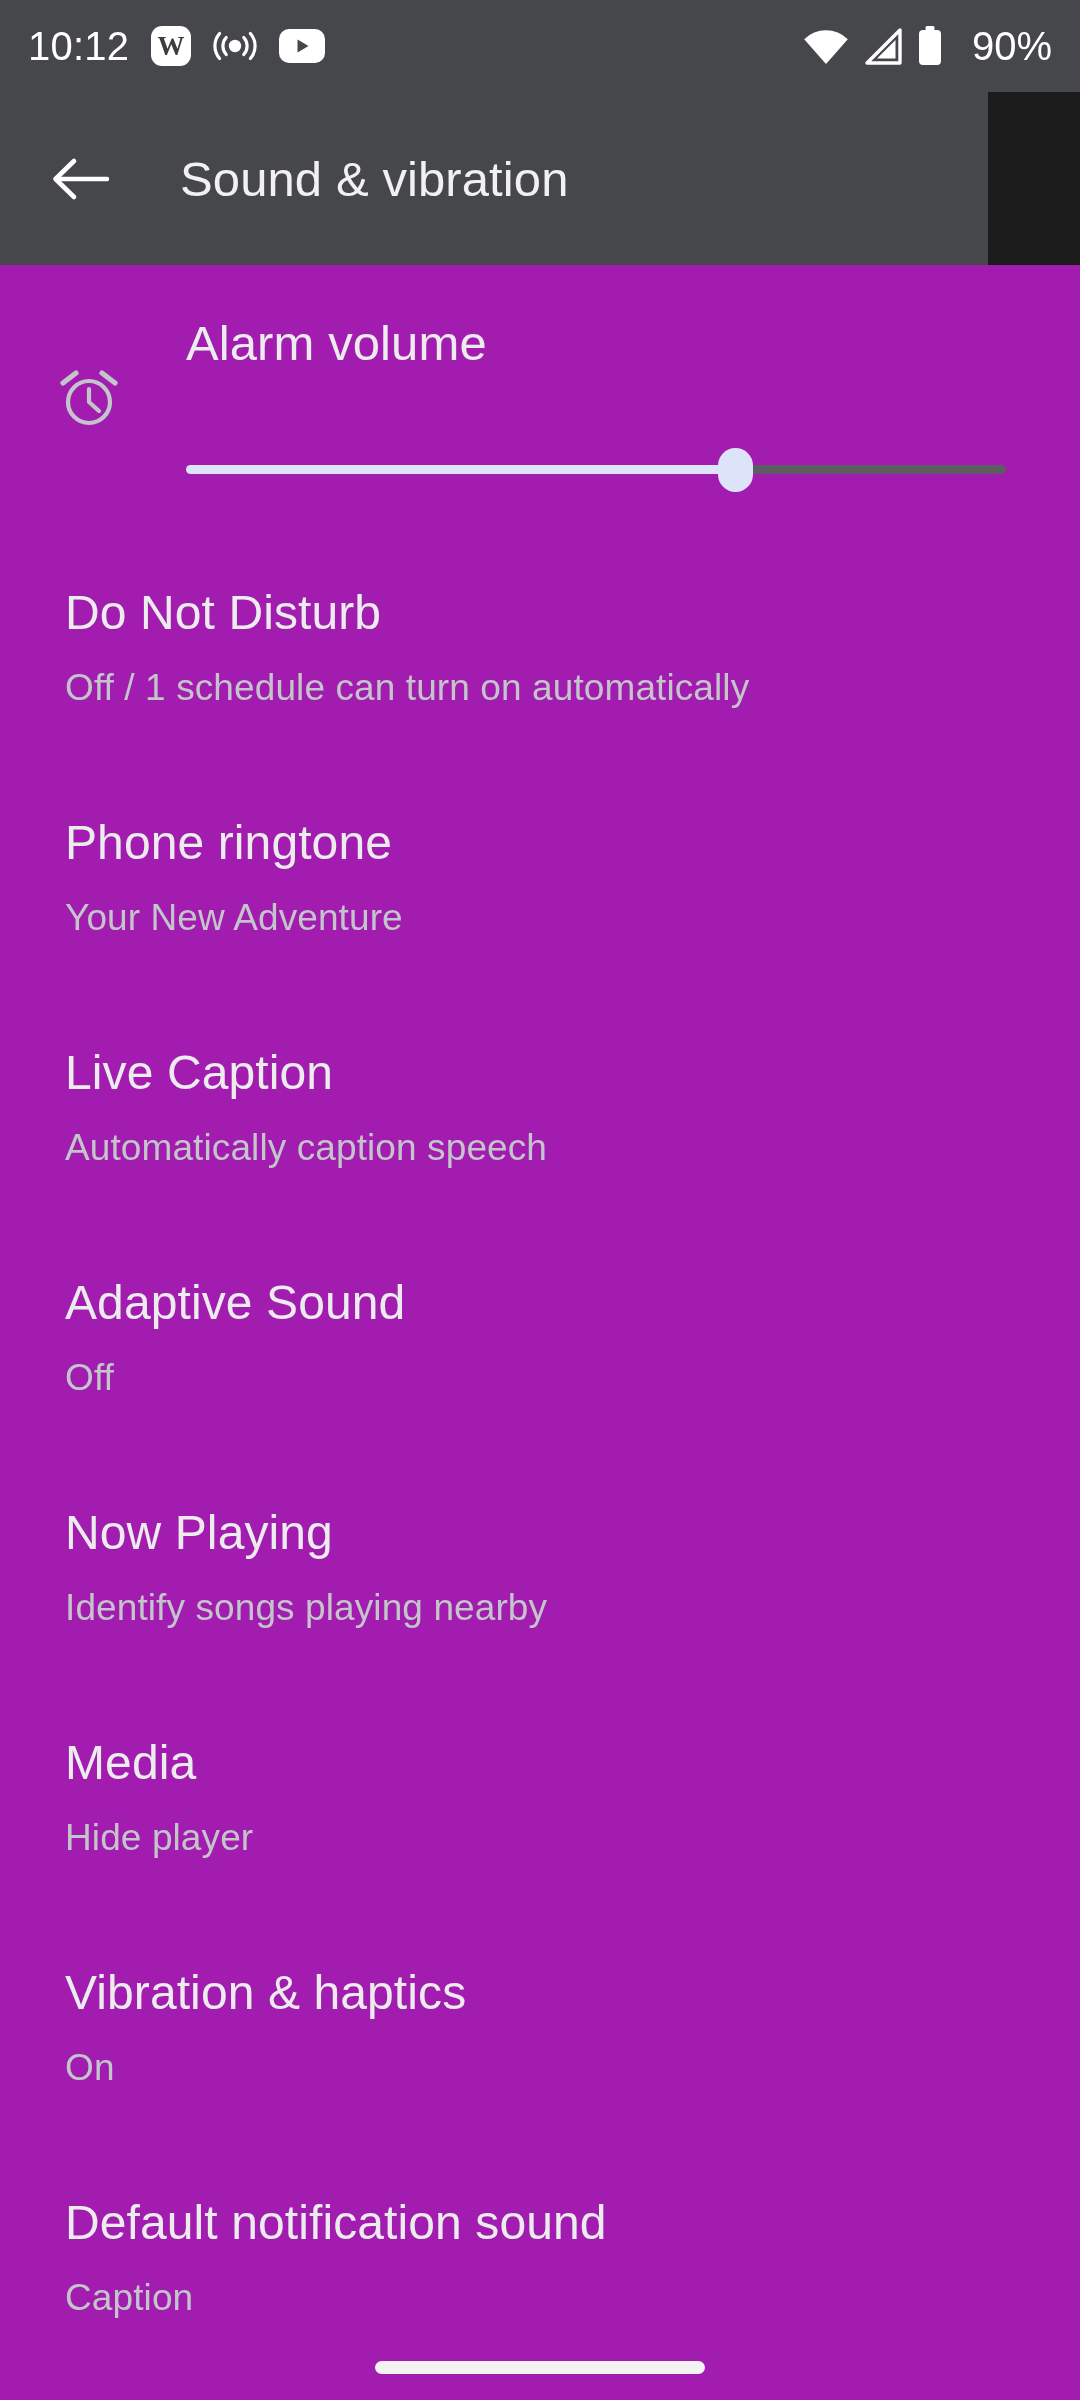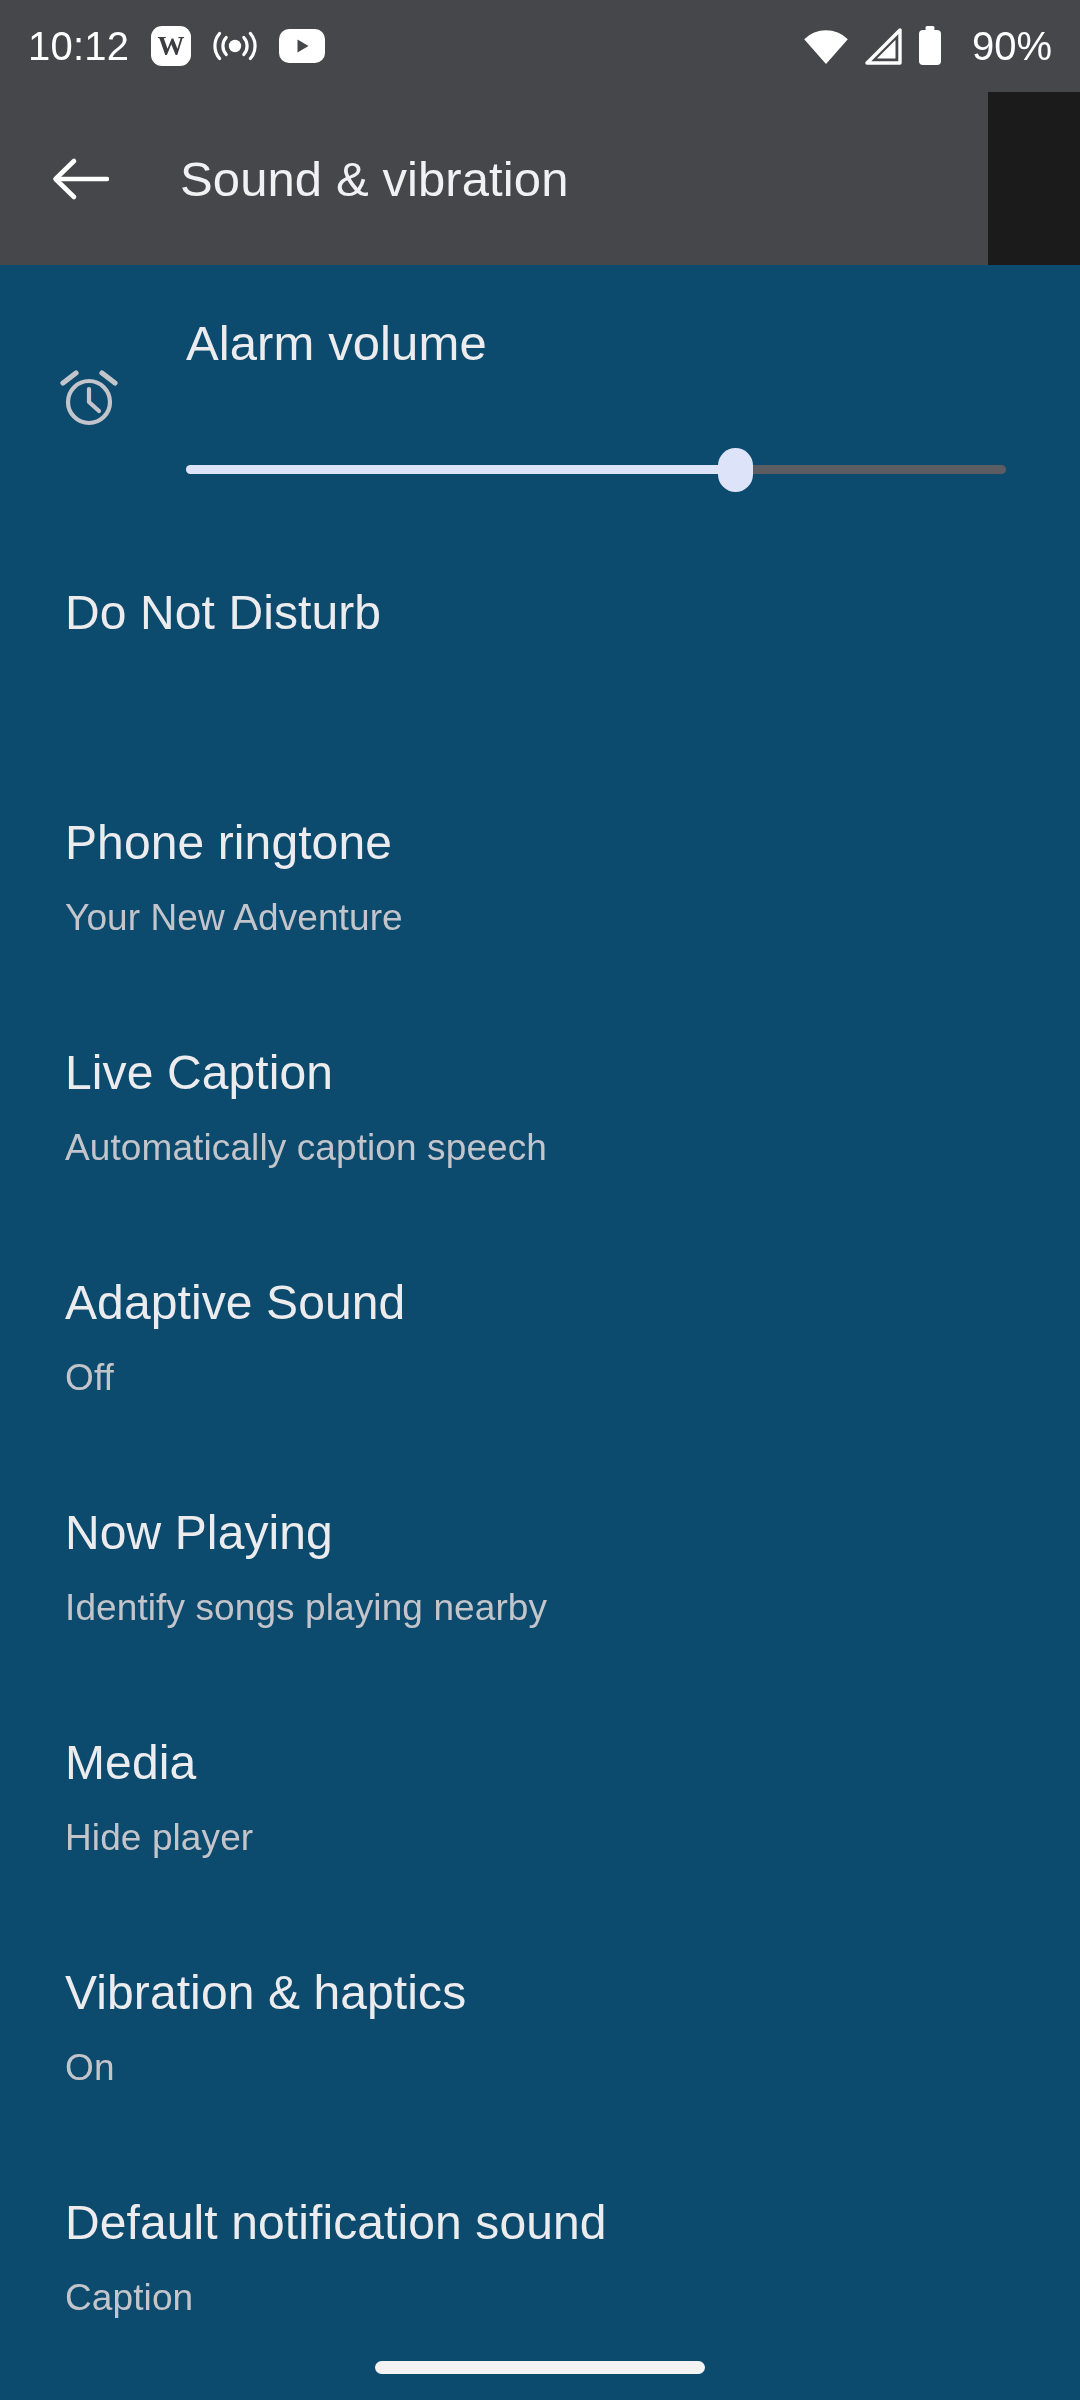--- a/index.html
+++ b/index.html
@@ -97,21 +97,21 @@
     letter-spacing: 0.1px;
     white-space: nowrap;
   }
 
   
   #content {
     position: absolute;
     left: 0; top: 265px;
     width: 1080px;
     height: 2135px;
-    background: #0c4a6e;
+    background: #a21caf;
   }
 
   
   #alarm-volume-row {
     position: absolute;
     left: 0; top: 0;
     width: 1080px;
     height: 290px;
   }
   #alarm-icon {
@@ -288,20 +288,21 @@
       <div id="alarm-slider">
         <div class="slider-track-bg"></div>
         <div class="slider-track-fill" style="width: 549.4px;"></div>
         <div class="slider-thumb" style="left: 549.4px;"></div>
       </div>
     </div>
 
     <div id="settings-list">
         <div class="list-item">
           <div class="li-title">Do Not Disturb</div>
+          <div class="li-sub">Off / 1 schedule can turn on automatically</div>
         </div>
         <div class="list-item">
           <div class="li-title">Phone ringtone</div>
           <div class="li-sub">Your New Adventure</div>
         </div>
         <div class="list-item">
           <div class="li-title">Live Caption</div>
           <div class="li-sub">Automatically caption speech</div>
         </div>
         <div class="list-item">

